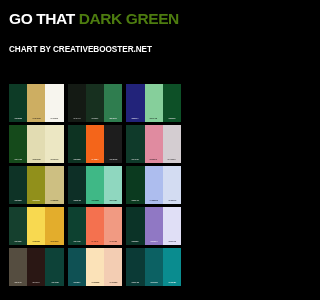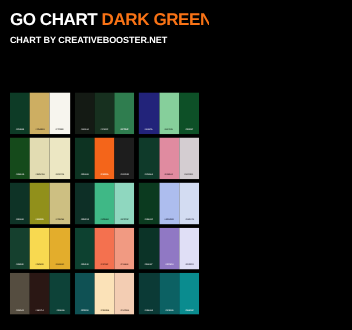--- a/index.html
+++ b/index.html
@@ -32,25 +32,25 @@
     font-weight: 700;
     letter-spacing: -0.4px;
     color: #ffffff;
     white-space: nowrap;
     font-stretch: condensed;
   }
   .title-line-2 {
     margin-top: 2px;
   }
   .accent {
-    color: #f97316;
+    color: #4d7c0f;
     margin-top: 21px;
   }
   #subtitle {
-    margin-top: 5px;
+    margin-top: 18px;
     font-size: 8.2px;
     line-height: 9px;
     font-weight: 700;
     letter-spacing: -0.05px;
     color: #ffffff;
     white-space: nowrap;
   }
 
   
   #palette-grid {
@@ -90,21 +90,21 @@
     transform-origin: bottom center;
     pointer-events: none;
   }
 </style>
 </head>
 <body>
 
 <div id="poster">
 
   <div id="header">
-    <div class="title-line title-line-2"><span>GO CHART </span><span class="accent">DARK GREEN</span></div>
+    <div class="title-line title-line-2"><span>GO THAT </span><span class="accent">DARK GREEN</span></div>
     <div id="subtitle">CHART BY CREATIVEBOOSTER.NET</div>
   </div>
 
   <div id="palette-grid">
       <div class="palette-cell">
         <div class="swatch" style="background: rgb(13, 59, 38);">
           <span class="swatch-label" style="color: rgb(216, 216, 216);">#0D3B26</span>
         </div>
         <div class="swatch" style="background: rgb(205, 174, 98);">
           <span class="swatch-label" style="color: rgb(58, 48, 32);">#CDAE62</span>

